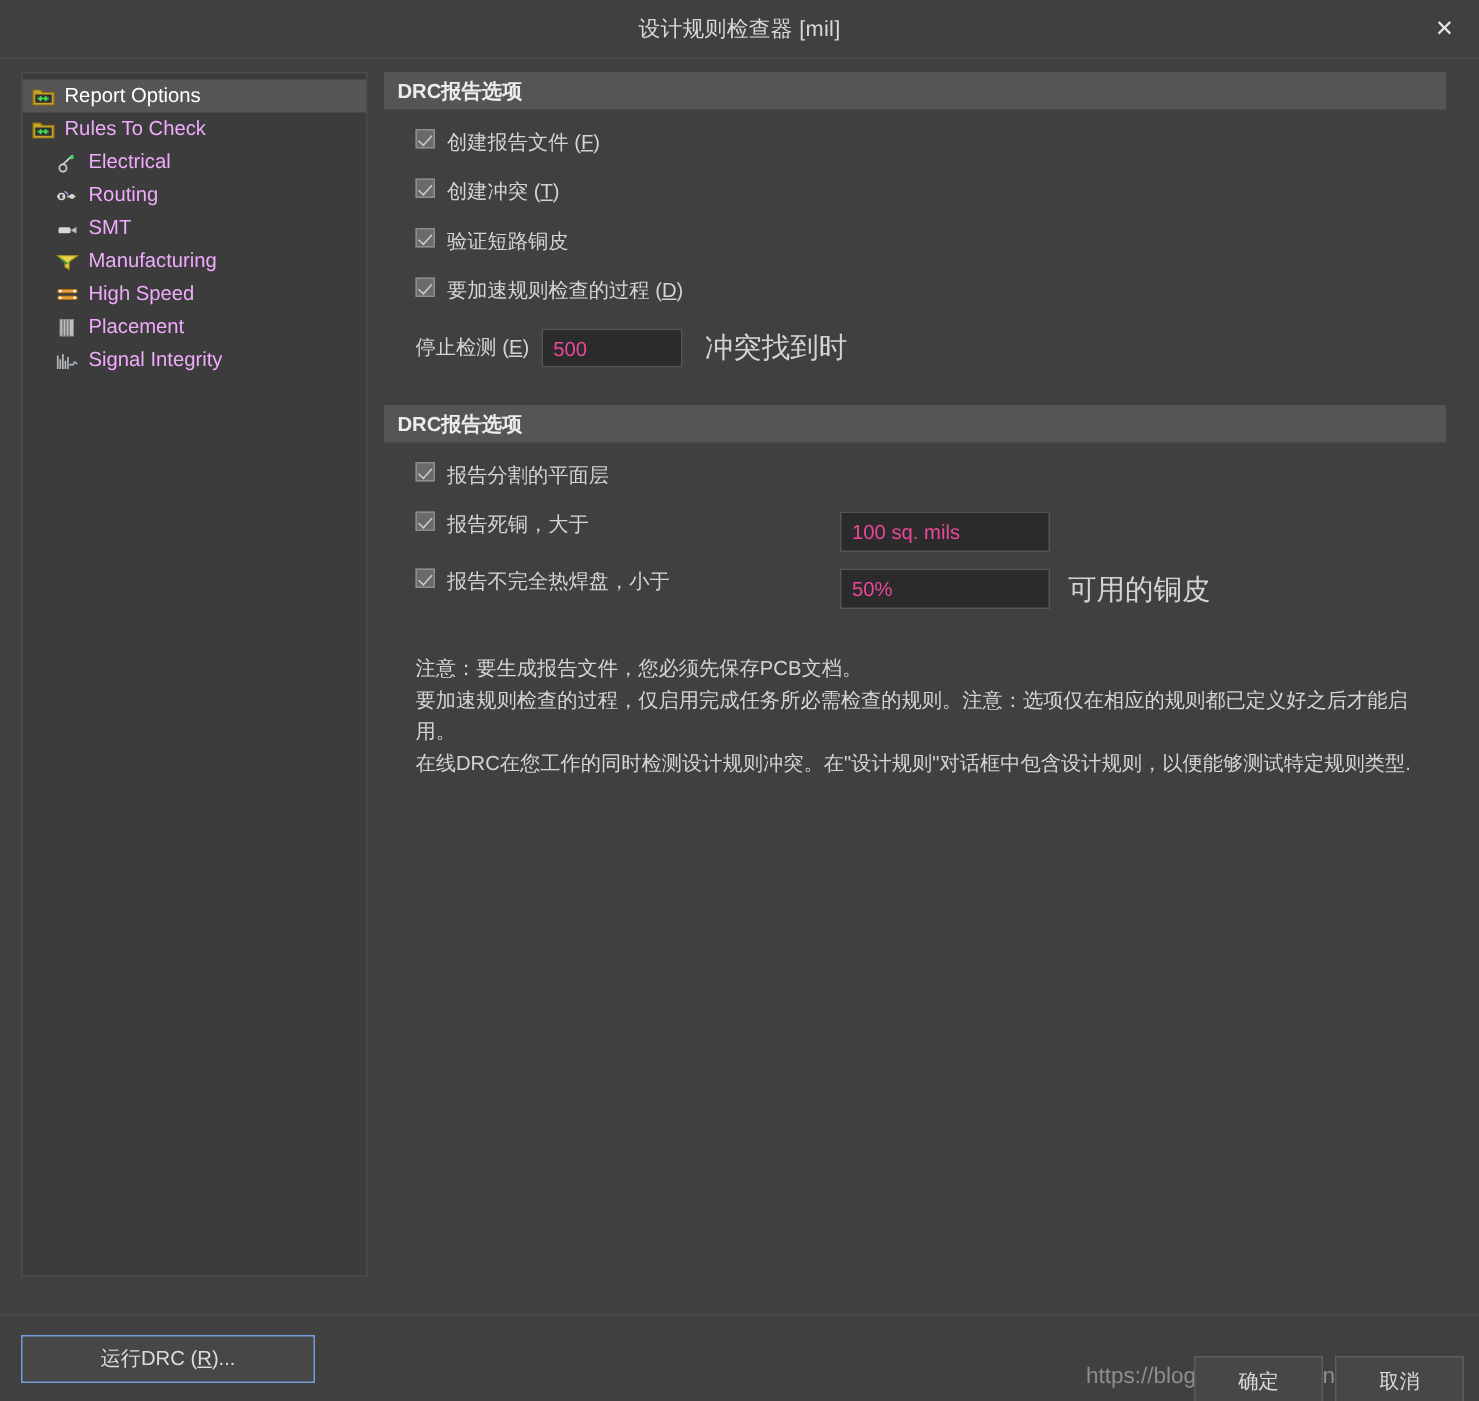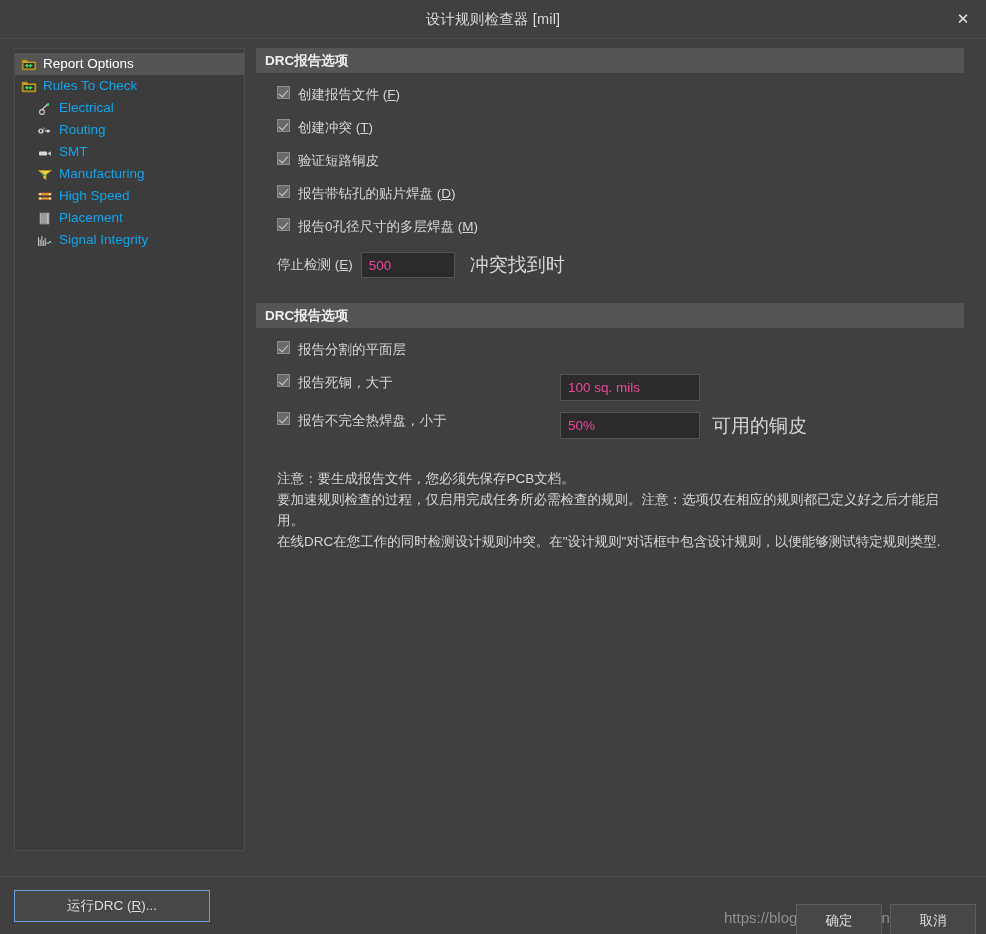--- a/index.html
+++ b/index.html
@@ -60,21 +60,21 @@
     border: 1px solid #4c4c4c;
     height: 803px;
     padding: 4px 0 0 0;
     overflow: hidden;
   }
   .tree-item {
     display: flex;
     align-items: center;
     height: 22px;
     padding-left: 6px;
-    color: #0ea5e9;
+    color: #f0abfc;
     font-size: 13.5px;
     cursor: pointer;
     white-space: nowrap;
   }
   .tree-item.child { padding-left: 22px; }
   .tree-item.selected {
     background: #555555;
     color: #ffffff;
   }
   .tree-icon {
@@ -354,25 +354,21 @@
           <div class="chk-row">
             <span class="chk-box"></span>
             <span class="chk-label"><span>创建冲突 (</span><span class="acc">T</span><span>)</span></span>
           </div>
           <div class="chk-row">
             <span class="chk-box"></span>
             <span class="chk-label"><span>验证短路铜皮</span></span>
           </div>
           <div class="chk-row">
             <span class="chk-box"></span>
-            <span class="chk-label"><span>报告带钻孔的贴片焊盘 (</span><span class="acc">D</span><span>)</span></span>
-          </div>
-          <div class="chk-row">
-            <span class="chk-box"></span>
-            <span class="chk-label"><span>报告0孔径尺寸的多层焊盘 (</span><span class="acc">M</span><span>)</span></span>
+            <span class="chk-label"><span>要加速规则检查的过程 (</span><span class="acc">D</span><span>)</span></span>
           </div>
         </div>
 
       <div class="field-row">
         <span class="field-label">
           <span>停止检测 (</span><span class="acc" style="text-decoration:underline">E</span><span>)</span>
         </span>
         <input class="text-input small" type="text" value="500" style="">
         <span class="field-suffix">冲突找到时</span>
       </div>

